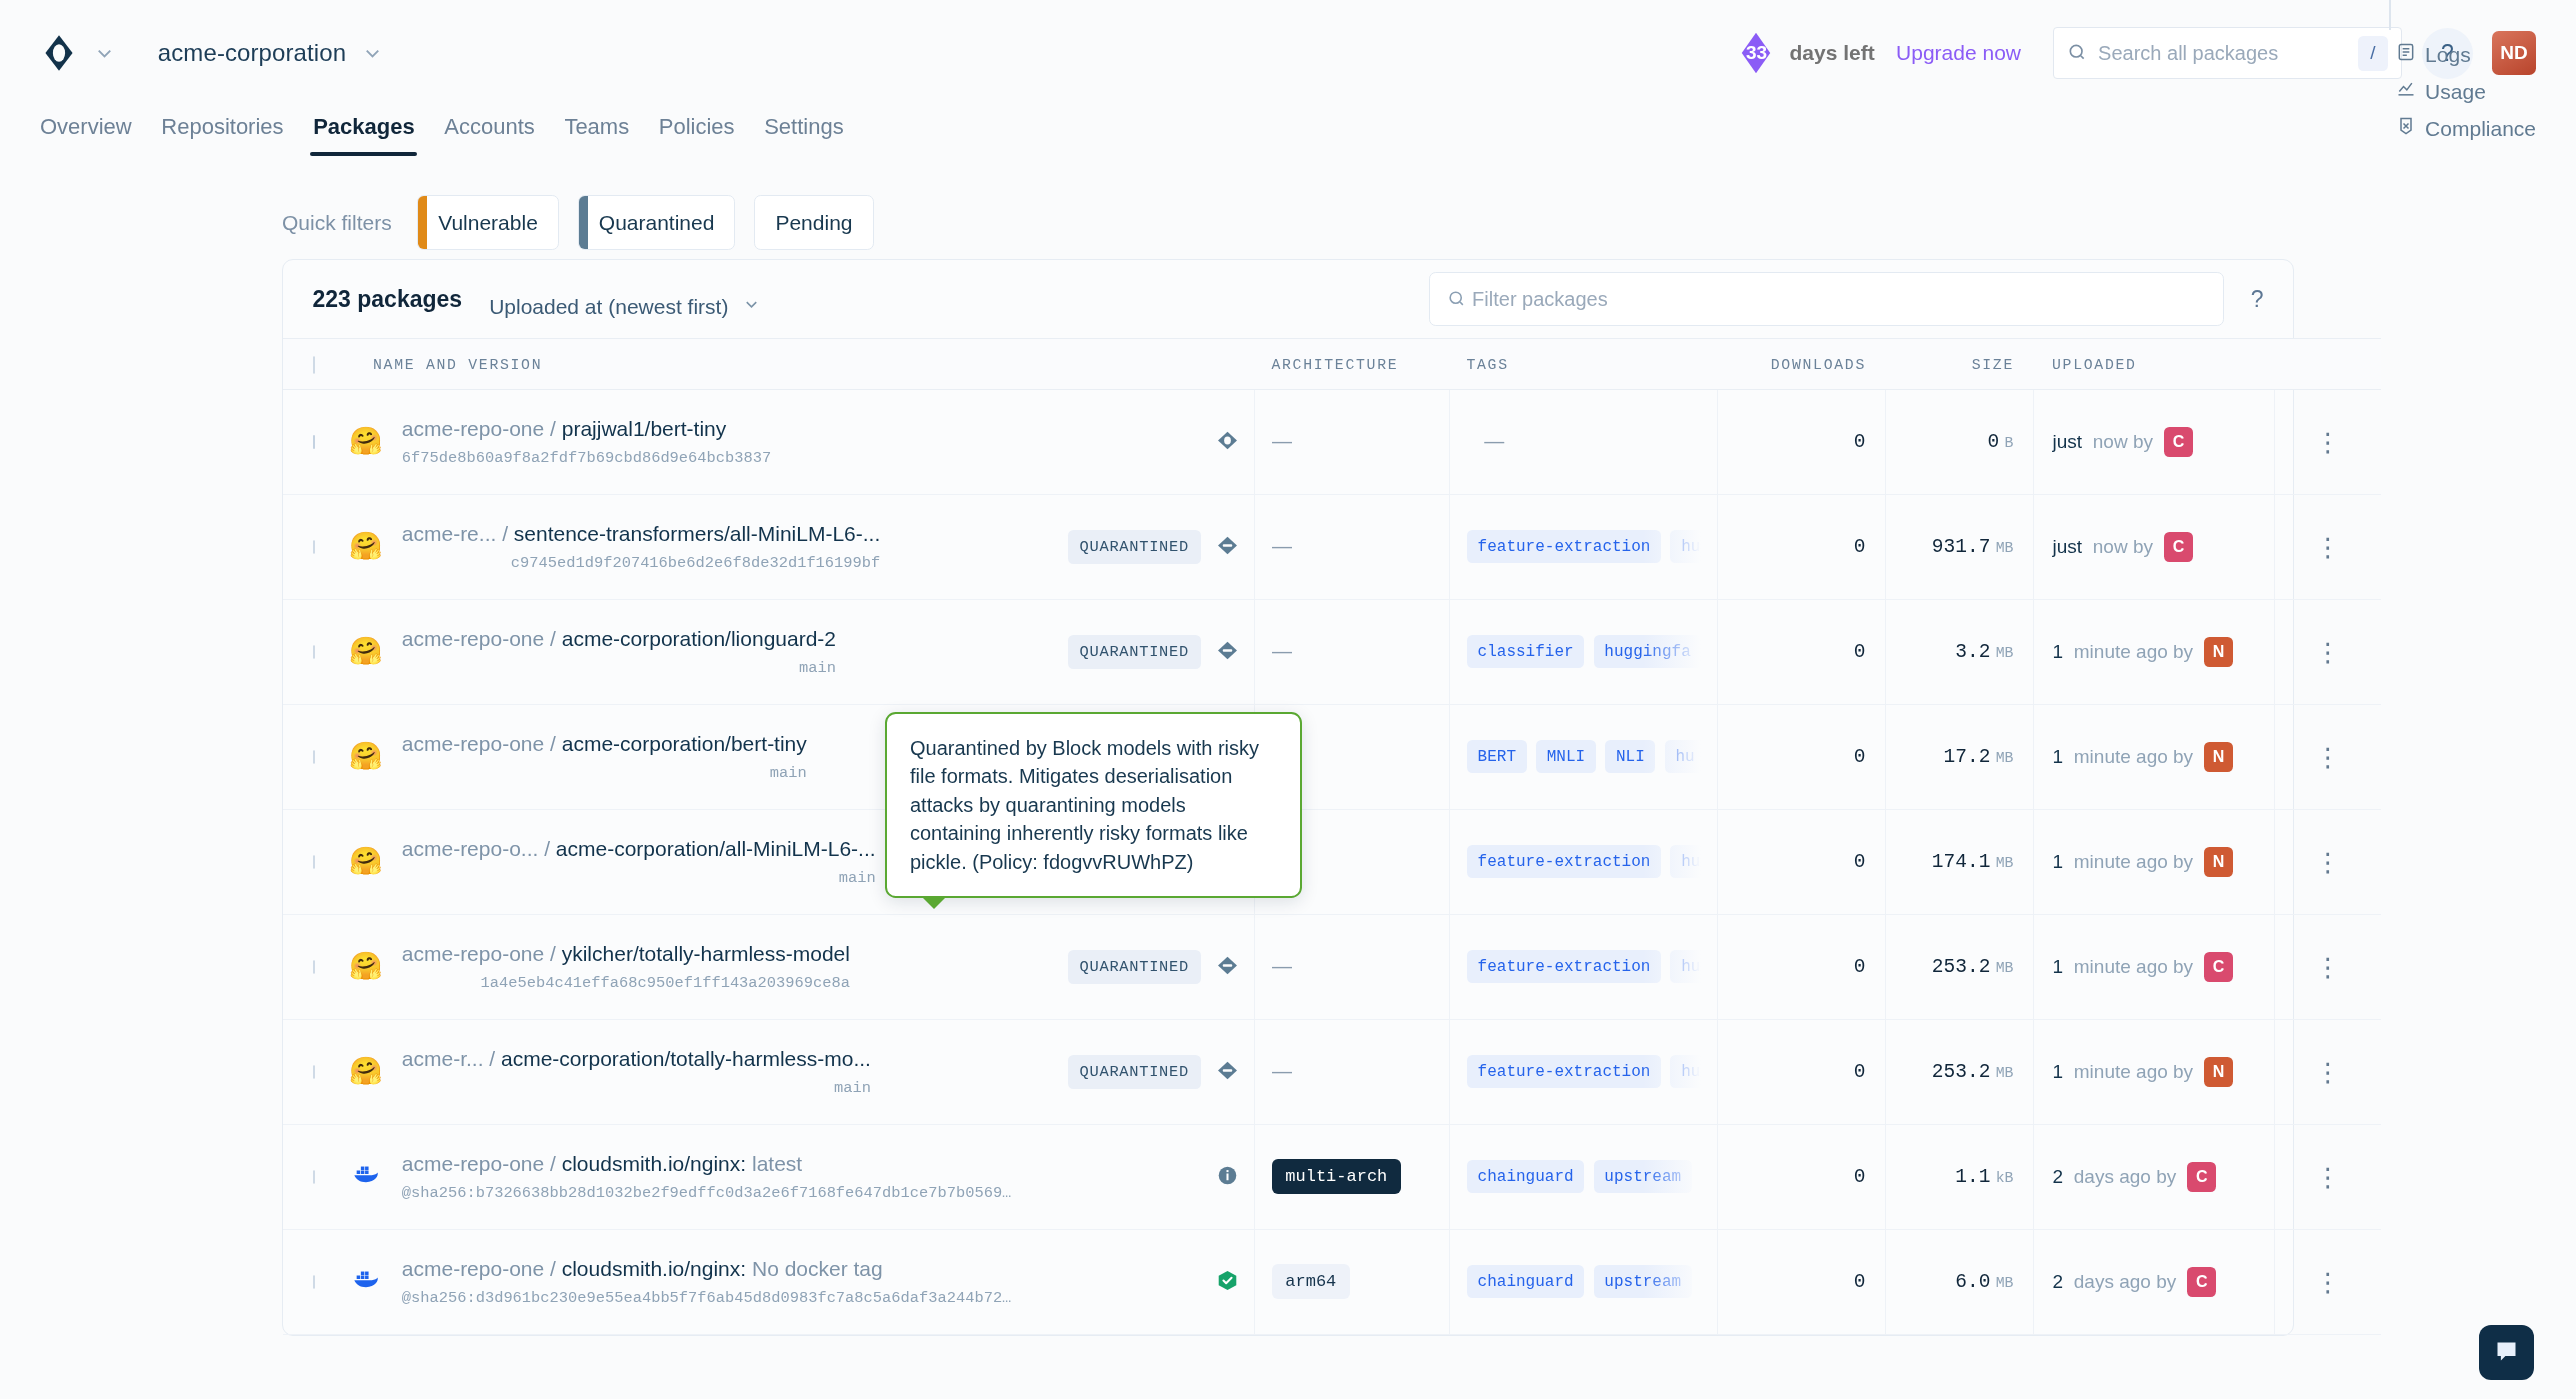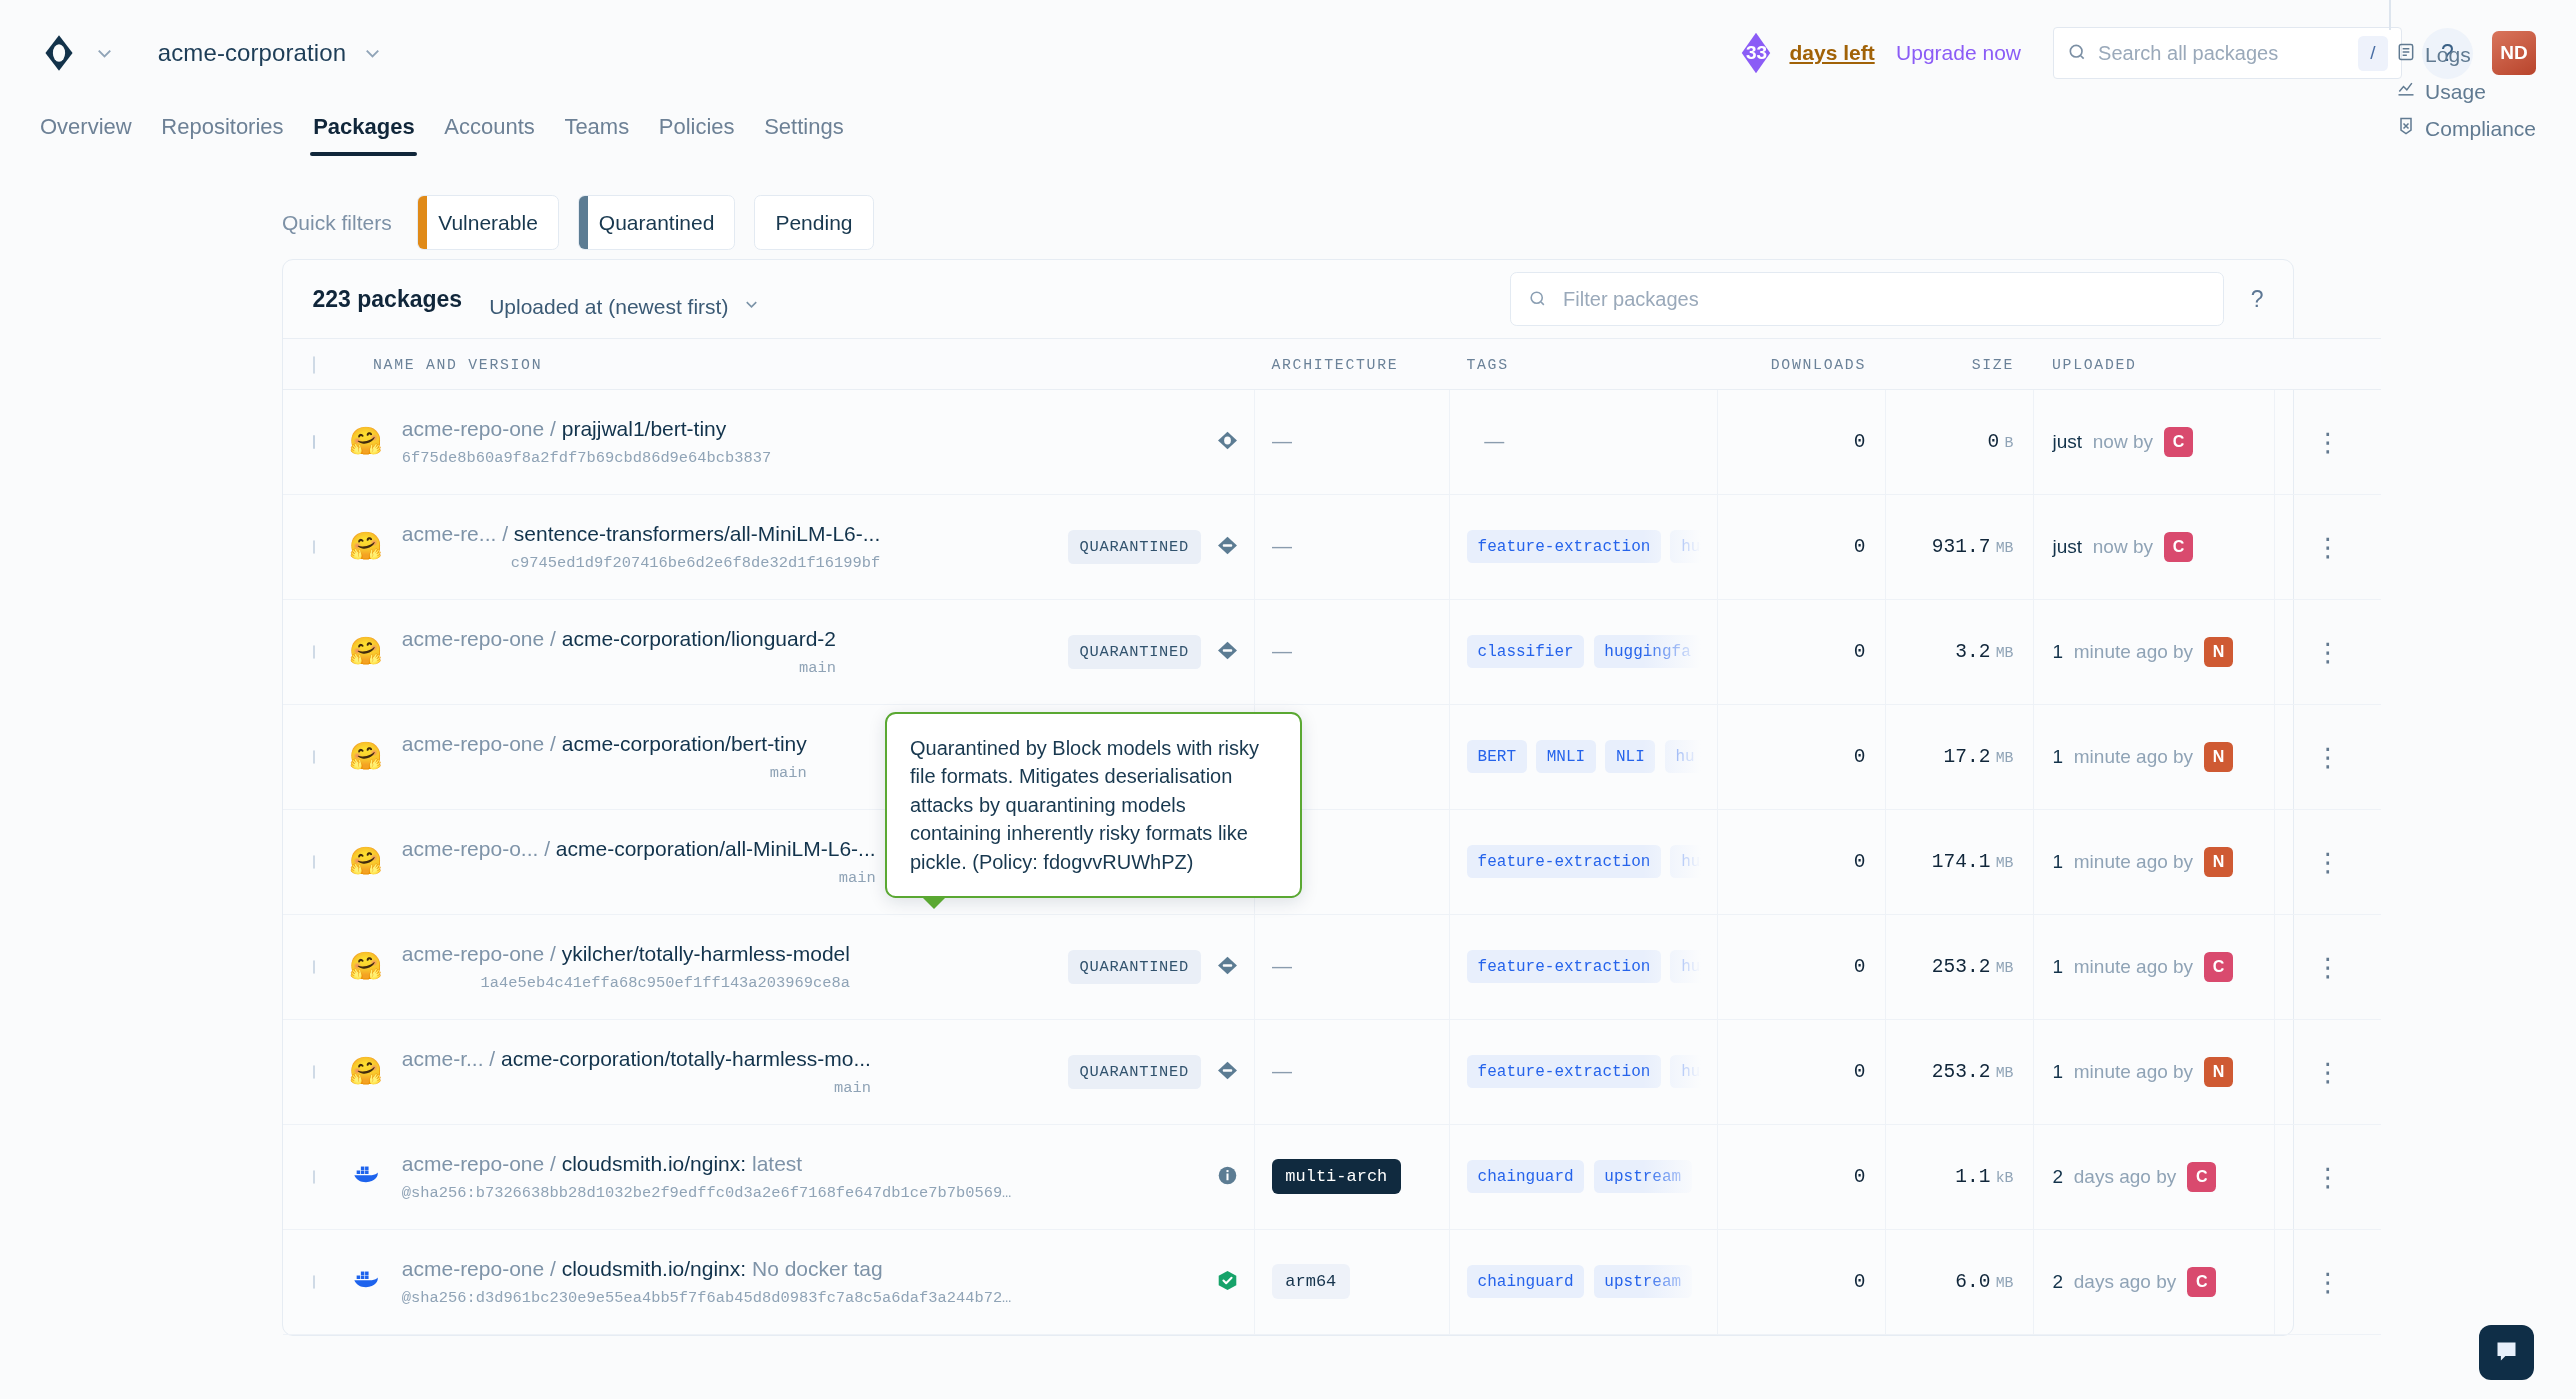--- a/index.html
+++ b/index.html
@@ -36,21 +36,21 @@
     display: flex; align-items: center; gap: 12px; margin-right: 32px;
   }
   .trial-diamond {
     width: 42px; height: 42px; position: relative;
     display: flex; align-items: center; justify-content: center;
   }
   .trial-diamond svg { position: absolute; inset: 0; }
   .trial-diamond span {
     position: relative; color: #fff; font-size: 19px; font-weight: 700;
   }
-  .trial-text { font-size: 21px; color: #a16207; font-weight: 600; text-decoration: underline; }
+  .trial-text { font-size: 21px; color: #737373; font-weight: 600; }
   .trial-link { font-size: 21px; color: #8b5cf6; margin-left: 9.4px; cursor: pointer;}
   .search-box {
     width: 349px; height: 52px; border: 1.3px solid #e2e8f0; border-radius: 4px;
     background: #fff; display: flex; align-items: center; padding: 0 13.4px;
     gap: 10.7px;
   }
   .search-box .ph { color: #9aa9ba; font-size: 20px; flex: 1; }
   .slash-key {
     width: 29.5px; height: 35px; background: #eef2fb; border-radius: 5.4px;
     display: flex; align-items: center; justify-content: center;
@@ -117,23 +117,23 @@
   }
   .panel-top {
     height: 78px; display: flex; align-items: center; padding: 0 29.5px;
   }
   .pkg-count { font-size: 23px; font-weight: 700; color: #10263a; }
   .sortsel {
     margin-left: 27px; display: flex; gap: 13.4px;
     font-size: 21px; color: #3b5a75; cursor: pointer; margin-top: 16px;
   }
   .filter-input {
-    margin-left: auto; width: 714px; height: 54px; border: 1.3px solid #e3eaf2;
+    margin-left: auto; width: 795px; height: 54px; border: 1.3px solid #e3eaf2;
     border-radius: 6.7px; background: #fff; display: flex; align-items: center;
-    padding: 0 17.4px; gap: 16px;
+    padding: 0 17.4px; gap: 6px;
   }
   .filter-input .ph { font-size: 20px; color: #9aa9ba; }
   .panel-qmark { font-size: 23px; color: #5d7surface; color: #5d7794; margin-left: 27px; cursor: pointer; }
 
   
   table { width: 100%; border-collapse: collapse; table-layout: fixed; }
   thead th {
     font-family: "Liberation Mono", monospace;
     font-size: 14.8px; letter-spacing: 1.7px; color: #6b8299; font-weight: 400;
     text-align: left; padding: 17.4px 0 16px 0;

